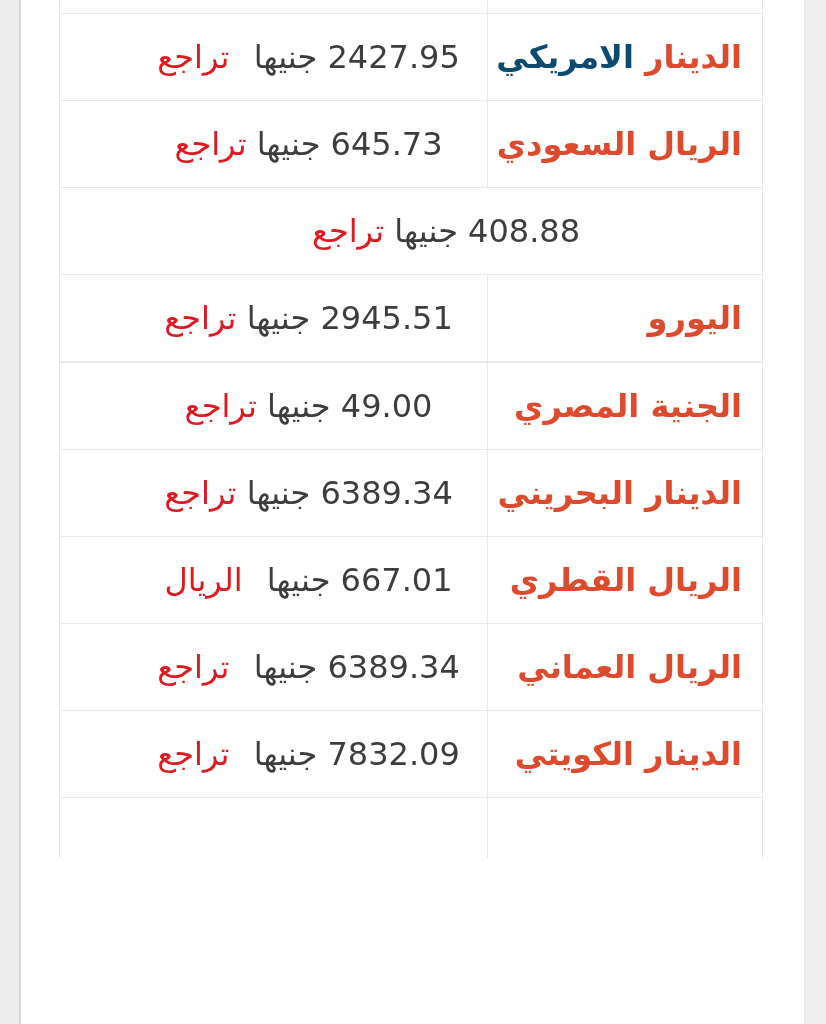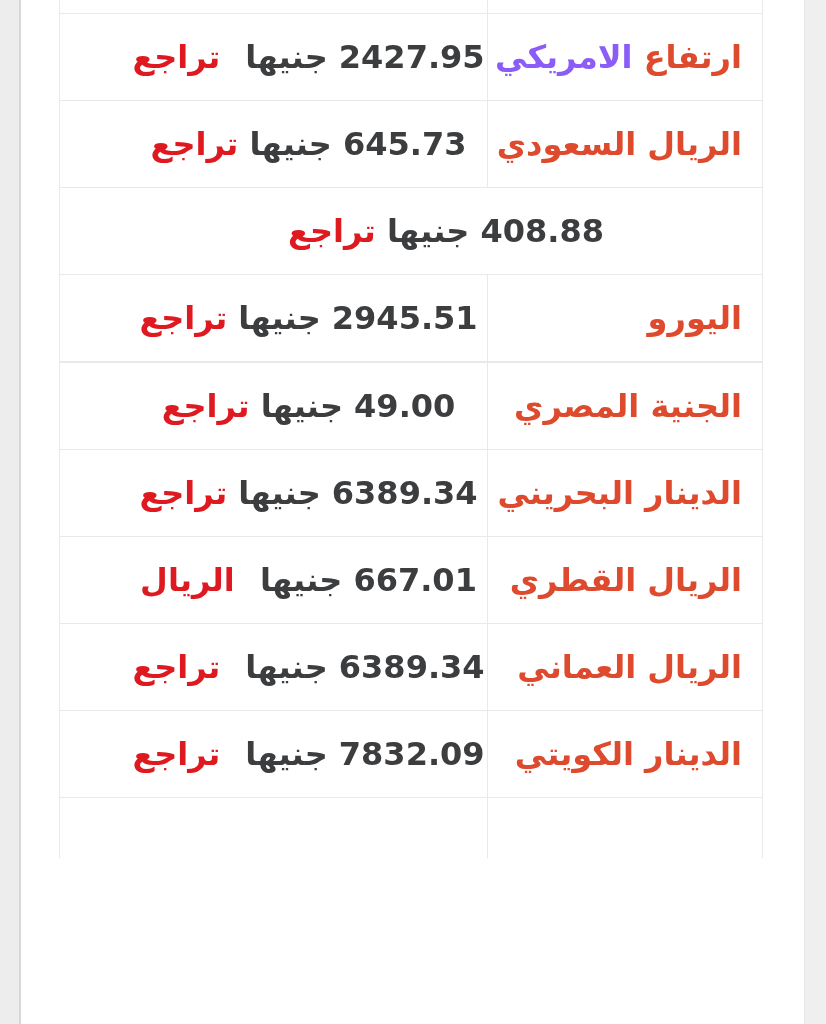--- a/index.html
+++ b/index.html
@@ -56,27 +56,27 @@
     font-size: 32px;
     font-weight: 700;
     line-height: 50px;
     color: #dd4a2e;
   }
   .value-cell {
     flex: 1 1 auto;
     padding: 18px 0 18px 70px;
     text-align: center;
     font-size: 32px;
-    font-weight: 700;
+    font-weight: 400;
     line-height: 50px;
     color: #3c3d3f;
     white-space: nowrap;
   }
   .cname { white-space: pre; color: #dd4a2e; }
-  .cname-secondary { color: #8b5cf6; text-align: center; }
+  .cname-secondary { color: #0c4a6e; text-align: center; }
   .num, .unit { color: #3c3d3f; }
   .status { color: #de1a20; }
   .gap-wide { margin-inline-start: 14px; }
   .partial-top { height: 13px; }
   .partial-top .name-cell, .partial-top .value-cell { padding: 0; }
   .partial-bottom { height: 60px; border-bottom: none; }
   .partial-bottom .name-cell, .partial-bottom .value-cell { padding: 0; }
 </style>
 </head>
 <body>
@@ -87,21 +87,21 @@
 
   <div class="rates-table">
 
     <div class="row partial-top">
       <div class="cell name-cell"></div>
       <div class="cell value-cell"></div>
     </div>
 
     <div class="row">
       <div class="cell name-cell">
-        <span class="cname">ارتفاع</span>
+        <span class="cname">الدينار</span>
         <span class="cname-secondary">الامريكي</span>
       </div>
       <div class="cell value-cell">
         <span class="num">2427.95</span>
         <span class="unit">جنيها</span>
         <span class="status gap-wide">تراجع</span>
       </div>
     </div>
 
     <div class="row">

